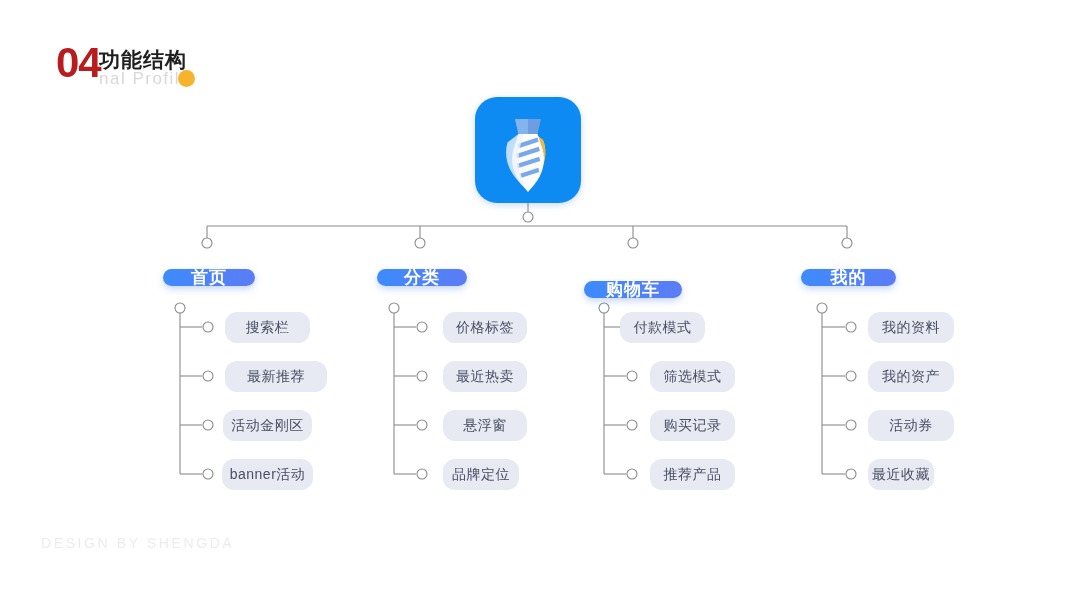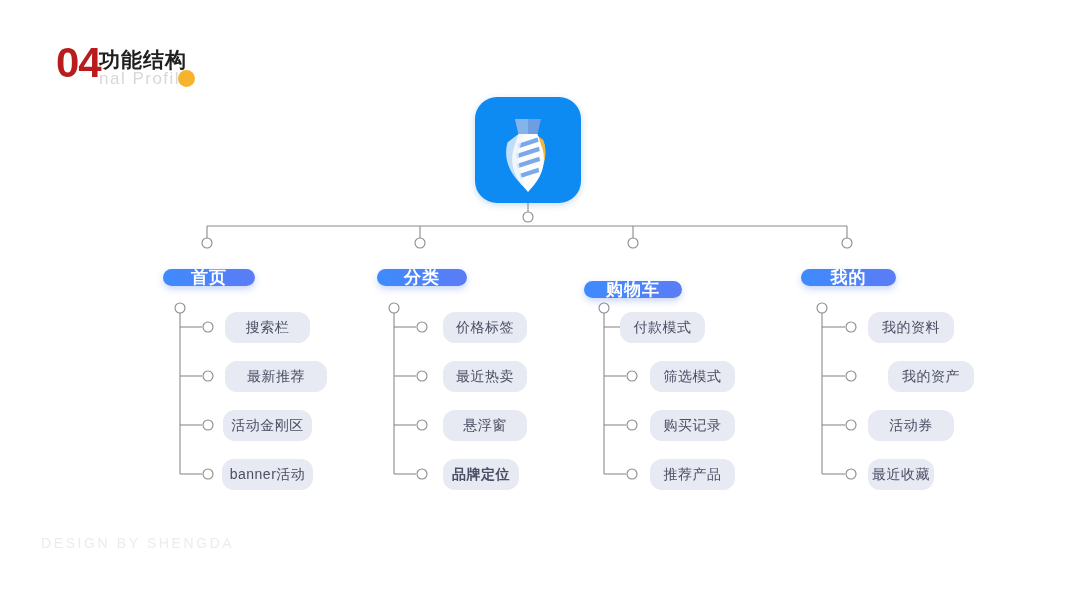--- a/index.html
+++ b/index.html
@@ -250,27 +250,27 @@
   <div class="pill" style="left:801px; top:269px; width:95px;">我的</div>
 
   <div class="chip" style="left:225px; top:312px; width:85px;">搜索栏</div>
   <div class="chip" style="left:225px; top:361px; width:102px;">最新推荐</div>
   <div class="chip" style="left:223px; top:410px; width:89px;">活动金刚区</div>
   <div class="chip" style="left:222px; top:459px; width:91px;">banner活动</div>
 
   <div class="chip" style="left:443px; top:312px; width:84px;">价格标签</div>
   <div class="chip" style="left:443px; top:361px; width:84px;">最近热卖</div>
   <div class="chip" style="left:443px; top:410px; width:84px;">悬浮窗</div>
-  <div class="chip" style="left:443px; top:459px; width:76px;font-weight:bold;">品牌定位</div>
+  <div class="chip" style="left:443px; top:459px; width:76px;">品牌定位</div>
 
   <div class="chip" style="left:620px; top:312px; width:85px;">付款模式</div>
   <div class="chip" style="left:650px; top:361px; width:85px;">筛选模式</div>
   <div class="chip" style="left:650px; top:410px; width:85px;">购买记录</div>
   <div class="chip" style="left:650px; top:459px; width:85px;">推荐产品</div>
 
   <div class="chip" style="left:868px; top:312px; width:86px;">我的资料</div>
-  <div class="chip" style="left:888px; top:361px; width:86px;">我的资产</div>
+  <div class="chip" style="left:868px; top:361px; width:86px;">我的资产</div>
   <div class="chip" style="left:868px; top:410px; width:86px;">活动券</div>
   <div class="chip" style="left:868px; top:459px; width:66px;">最近收藏</div>
 
   <div id="footer">DESIGN BY SHENGDA</div>
 
 </div>
 
 </body></html>

